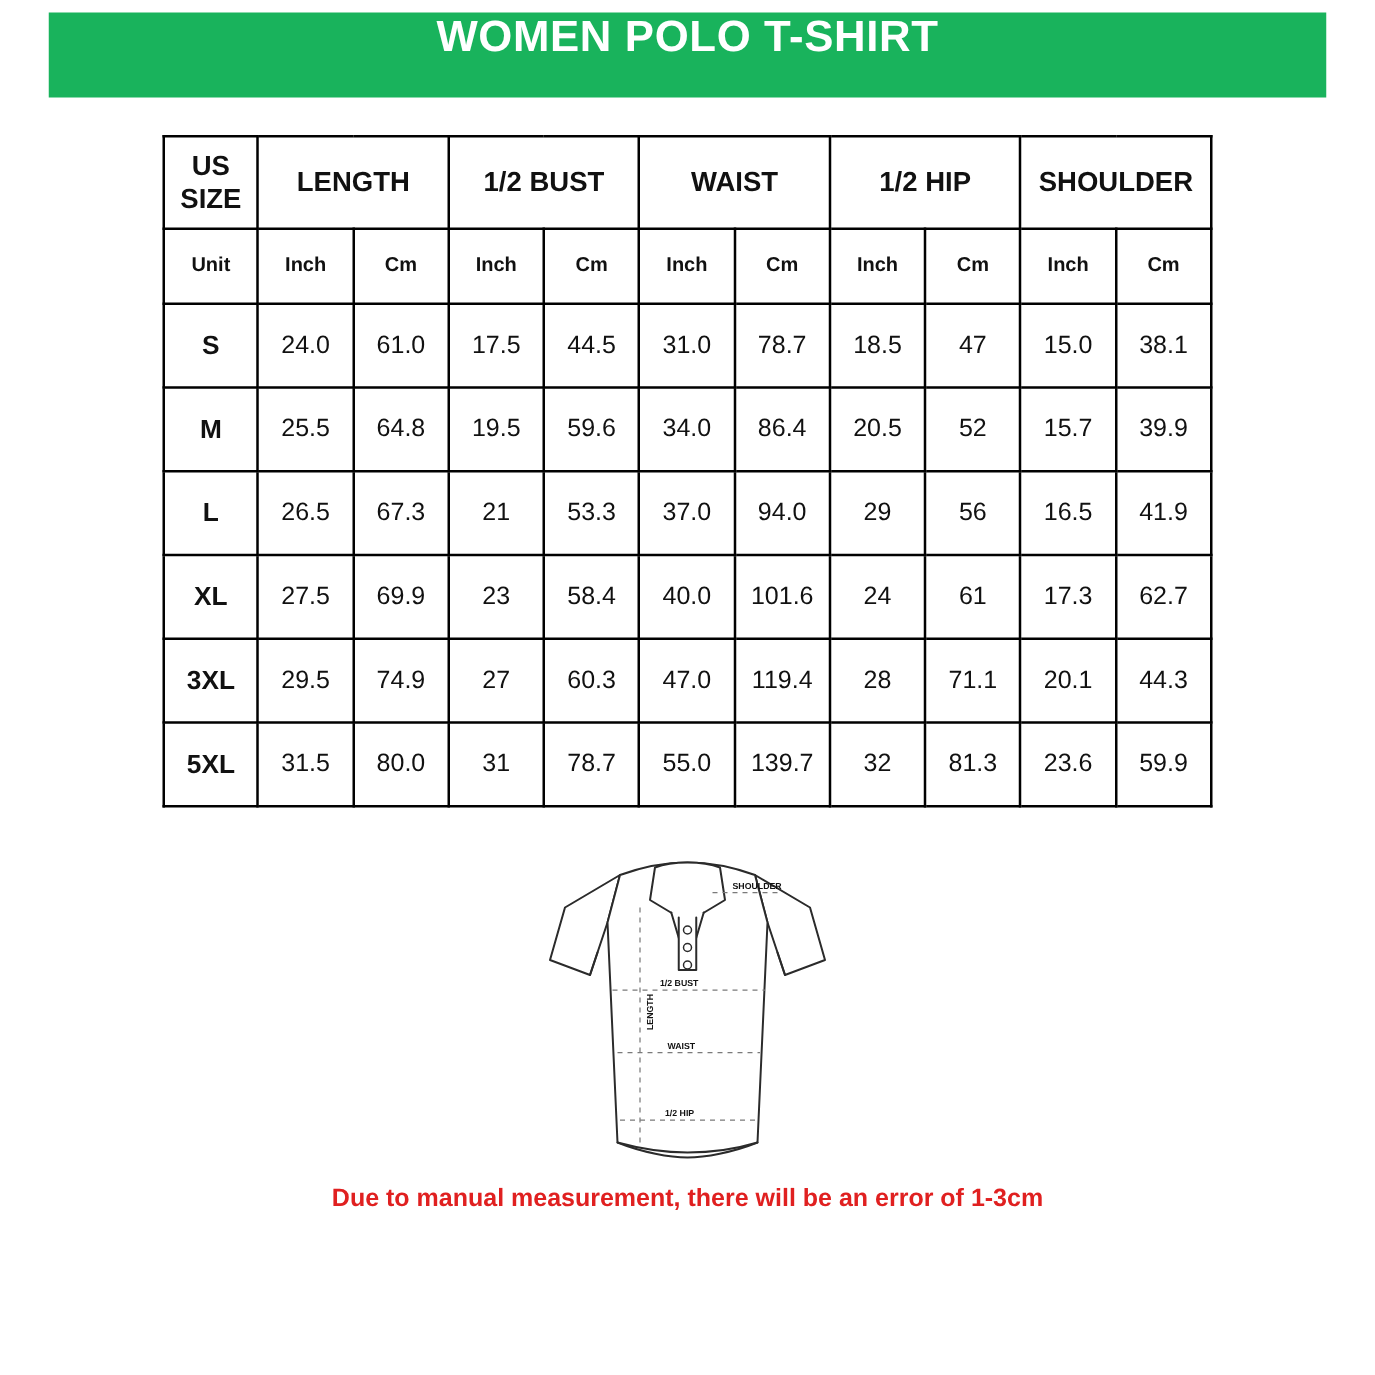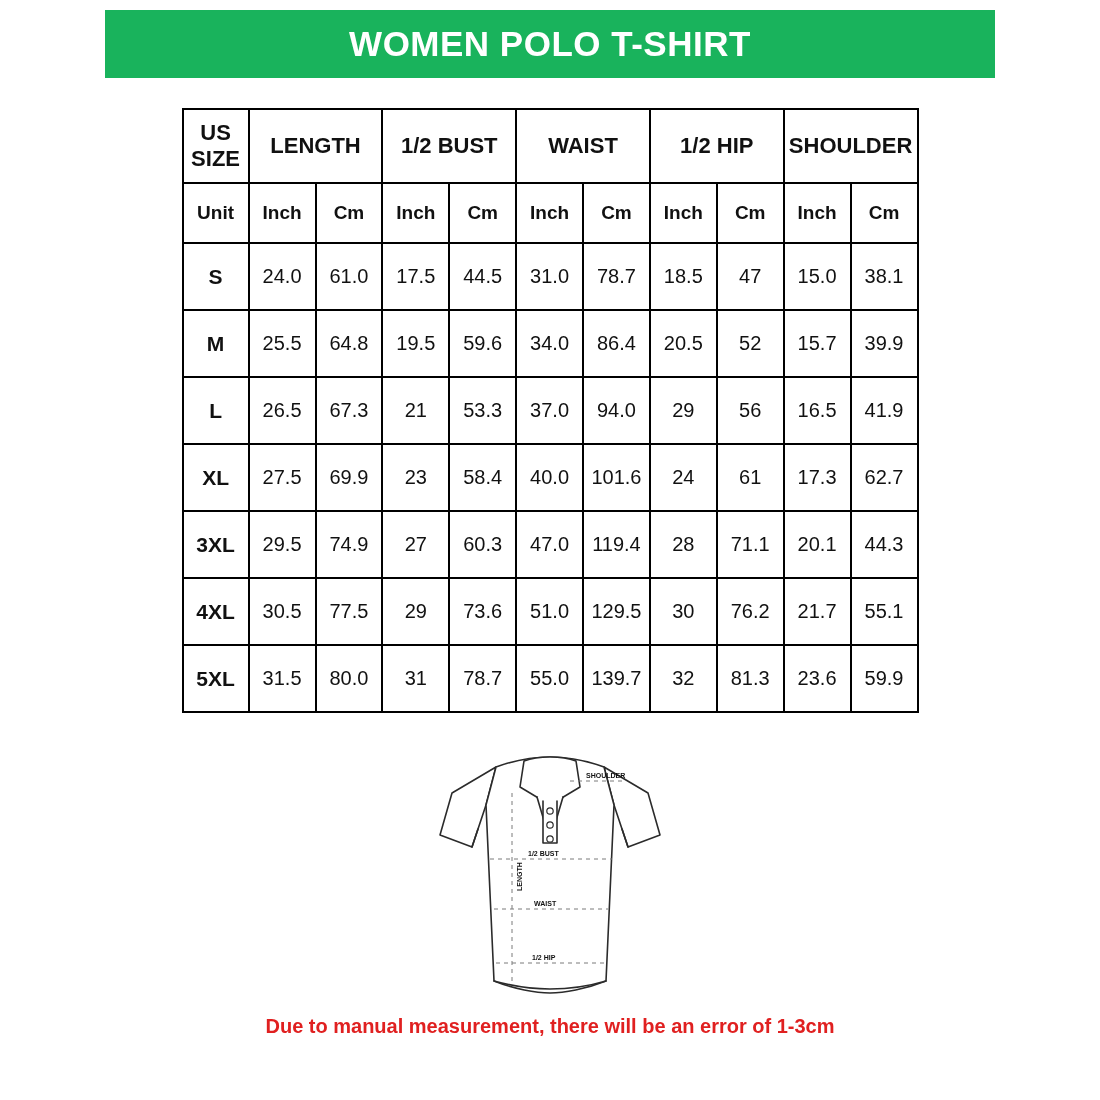--- a/index.html
+++ b/index.html
@@ -18,40 +18,40 @@
     position: relative;
     width: 1100px;
     height: 1100px;
     box-sizing: border-box;
     padding: 10px 0 0 0;
   }
 
   
   .banner {
     margin: 0 auto;
-    width: 890px;
+    width: 1022px;
     height: 68px;
     background: #19b35c;
     display: flex;
-    align-items: center;
+    align-items: flex-start;
     justify-content: center;
   }
   .banner-title {
     color: #ffffff;
     font-size: 35px;
     font-weight: bold;
     letter-spacing: 0.5px;
     text-align: center;
     white-space: nowrap;
   }
 
   
   .table-wrap {
     margin: 30px auto 17px auto;
-    width: 737px;
+    width: 840px;
   }
   table.size-table {
     border-collapse: collapse;
     width: 100%;
     table-layout: fixed;
   }
   table.size-table th,
   table.size-table td {
     border: 2px solid #000000;
     text-align: center;
@@ -61,21 +61,21 @@
     padding: 0;
     height: 65px;
     background: #ffffff;
   }
   table.size-table thead tr.group-row th {
     font-size: 22px;
     font-weight: bold;
     height: 72px;
   }
   table.size-table thead tr.unit-row th {
-    font-size: 19px;
+    font-size: 16px;
     font-weight: bold;
     height: 58px;
   }
   table.size-table tbody td.size-cell {
     font-weight: bold;
     font-size: 21px;
   }
   table.size-table tbody td.val {
     font-weight: normal;
     font-size: 20px;
@@ -208,33 +208,20 @@
           <td class="val">27</td>
           <td class="val">60.3</td>
           <td class="val">47.0</td>
           <td class="val">119.4</td>
           <td class="val">28</td>
           <td class="val">71.1</td>
           <td class="val">20.1</td>
           <td class="val">44.3</td>
         </tr>
         <tr>
-          <td class="size-cell">4XL</td>
-          <td class="val">30.5</td>
-          <td class="val">77.5</td>
-          <td class="val">29</td>
-          <td class="val">73.6</td>
-          <td class="val">51.0</td>
-          <td class="val">129.5</td>
-          <td class="val">30</td>
-          <td class="val">76.2</td>
-          <td class="val">21.7</td>
-          <td class="val">55.1</td>
-        </tr>
-        <tr>
           <td class="size-cell">5XL</td>
           <td class="val">31.5</td>
           <td class="val">80.0</td>
           <td class="val">31</td>
           <td class="val">78.7</td>
           <td class="val">55.0</td>
           <td class="val">139.7</td>
           <td class="val">32</td>
           <td class="val">81.3</td>
           <td class="val">23.6</td>

